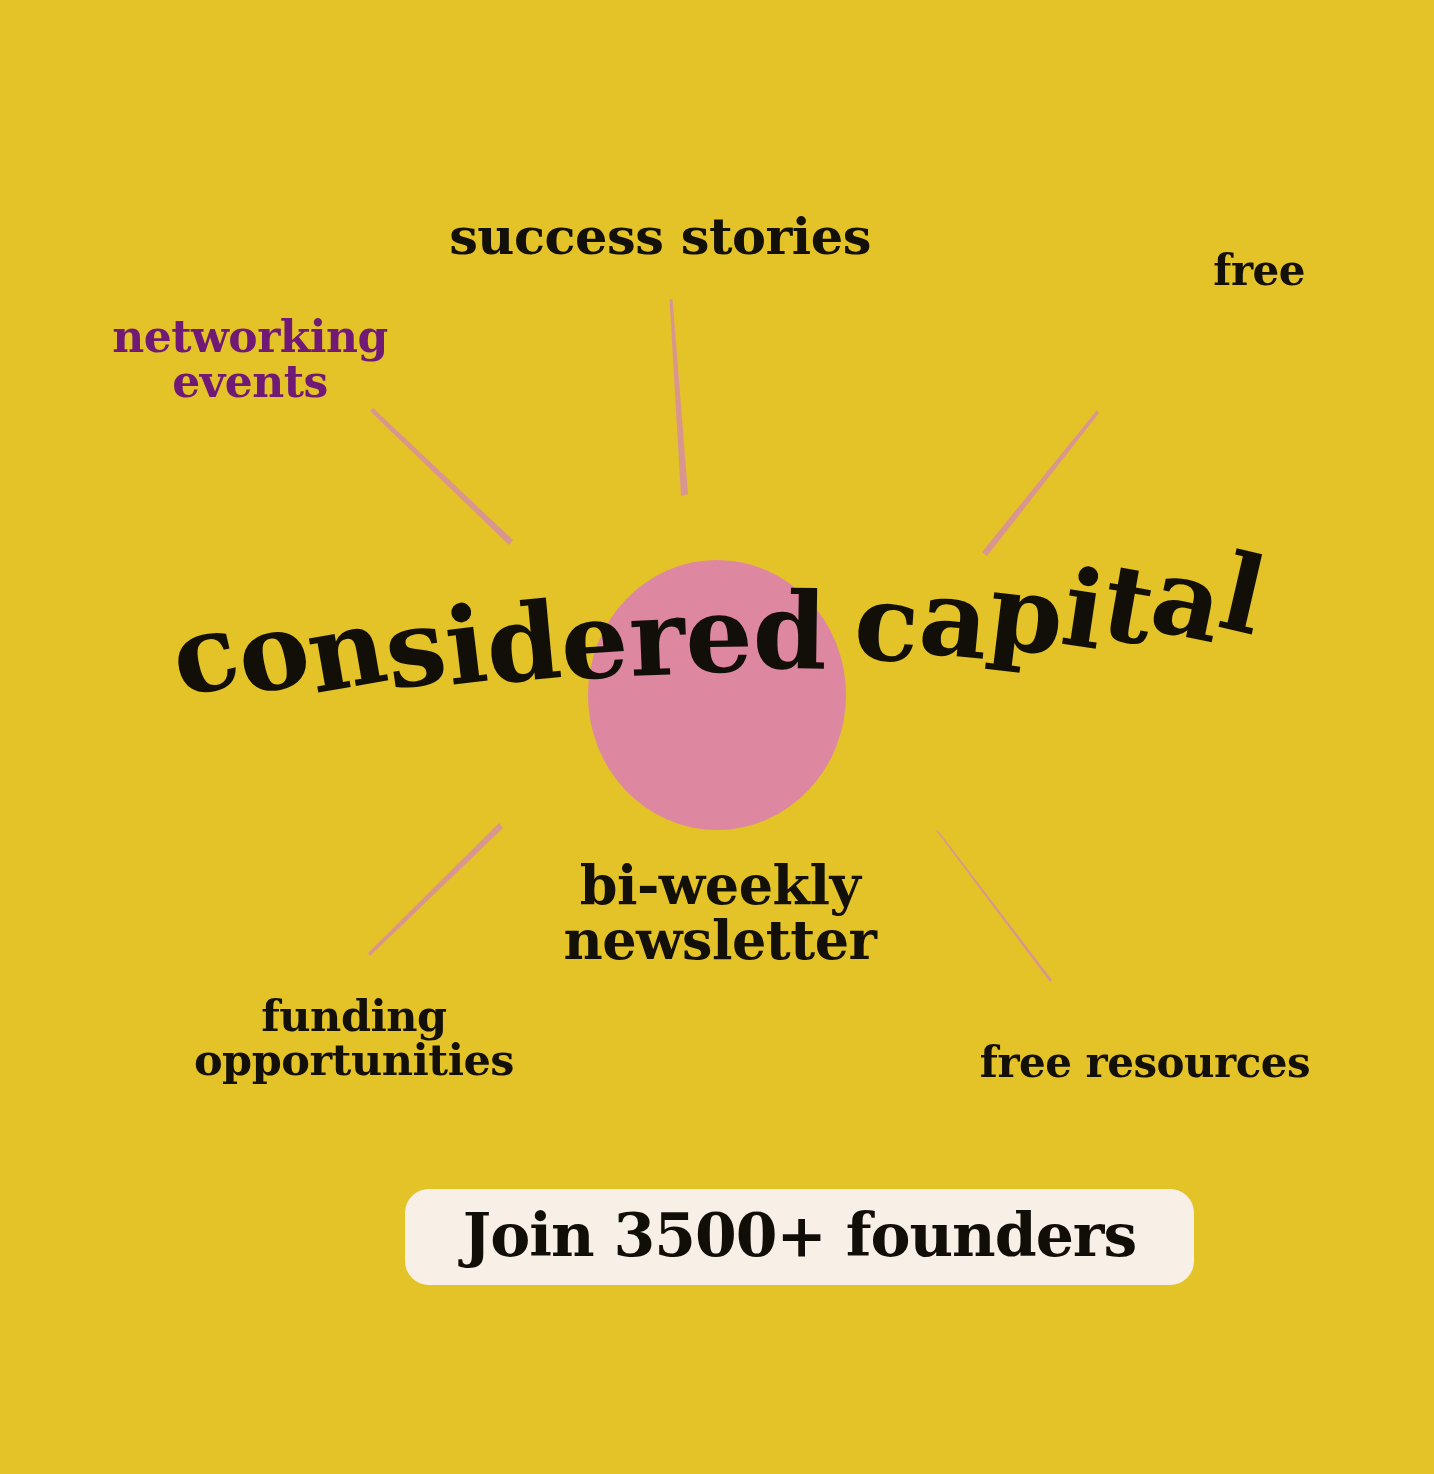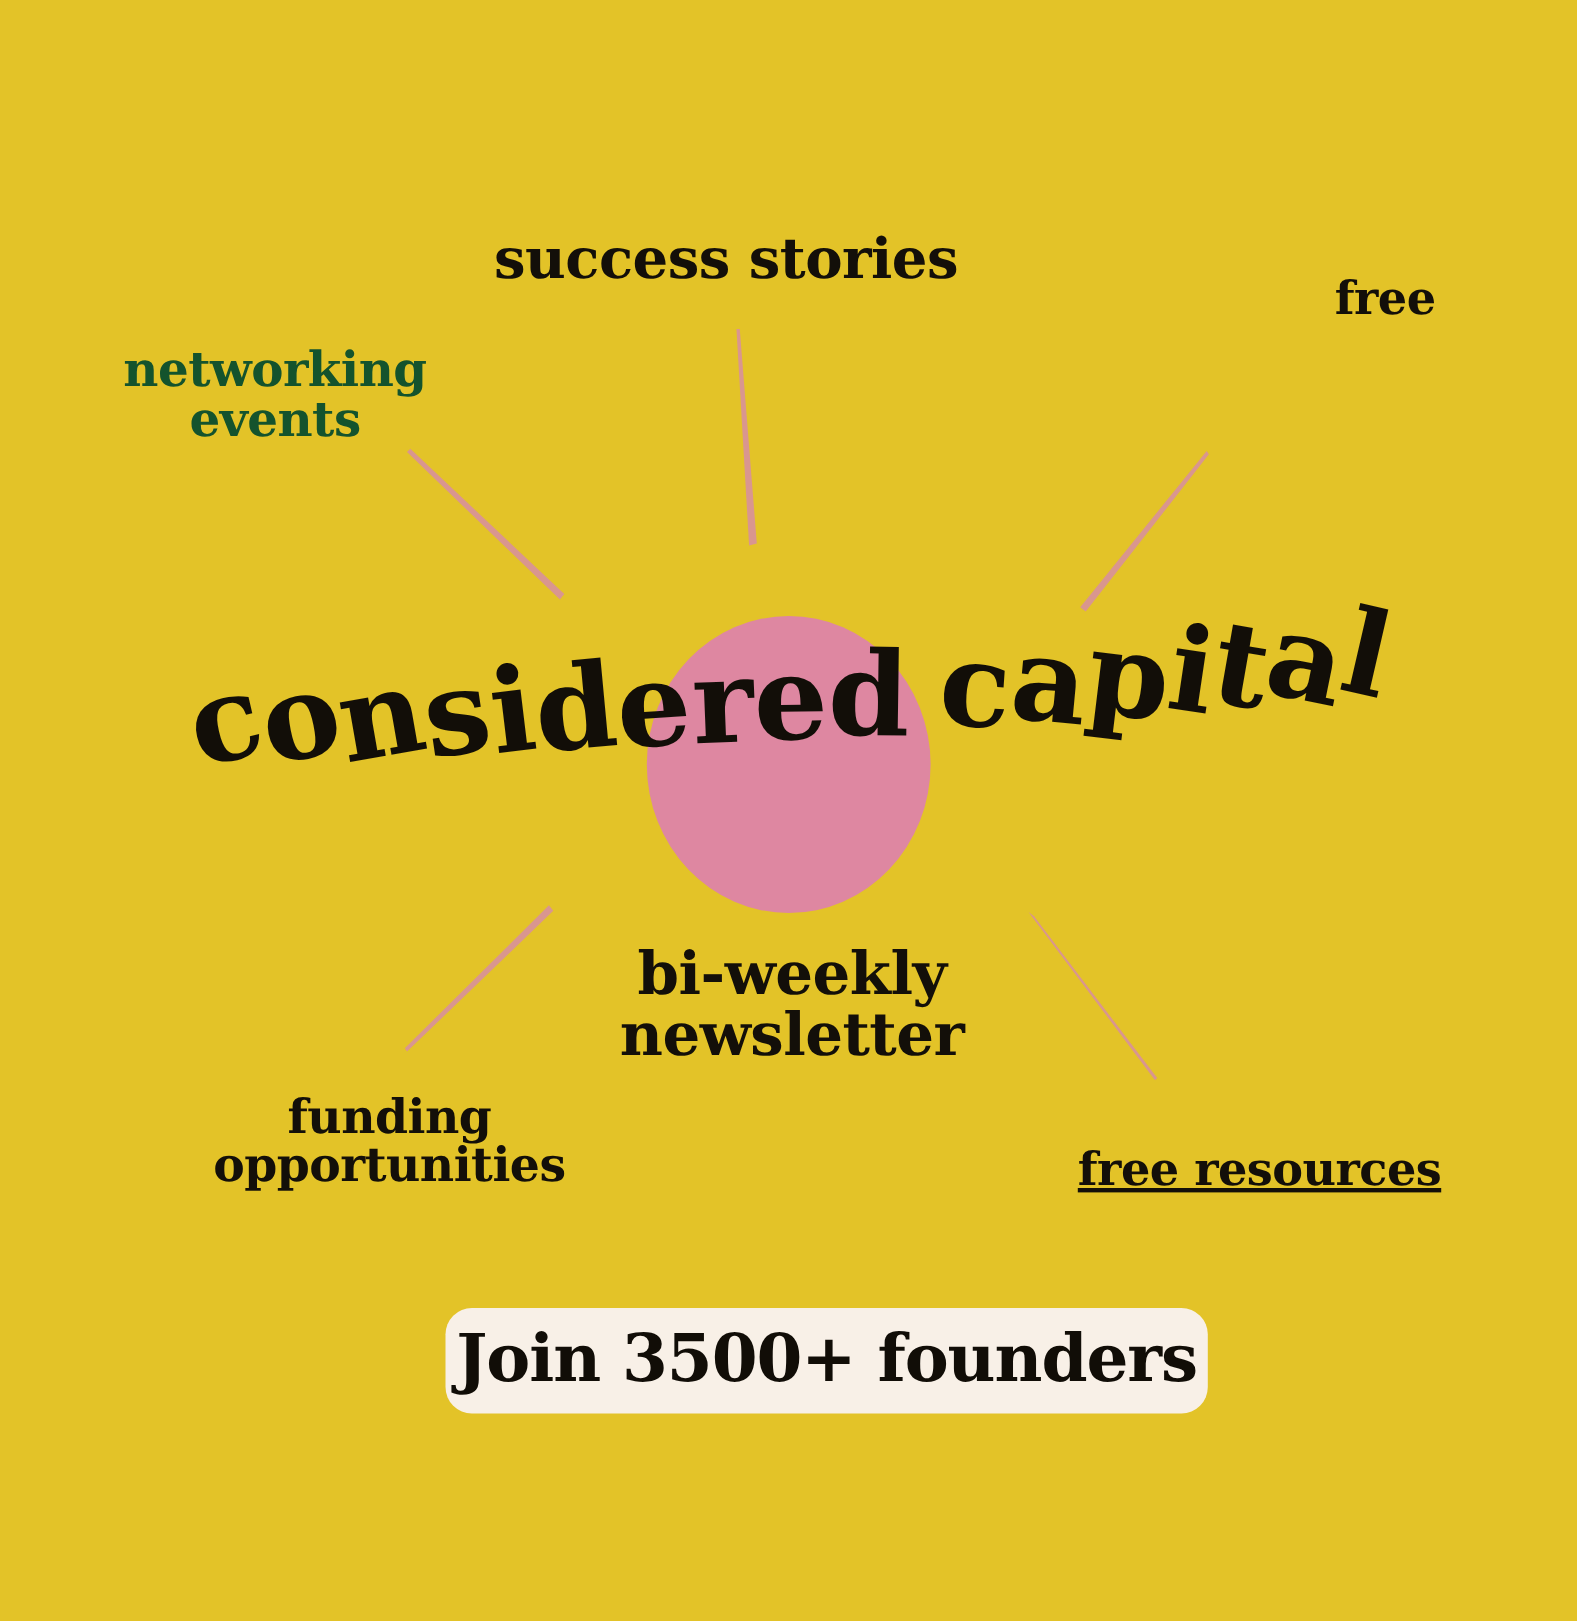--- a/index.html
+++ b/index.html
@@ -117,21 +117,21 @@
     width: 430px;
     text-align: center;
     font-size: 42px;
   }
 
   
   .cta {
     position: absolute;
     left: 405px;
     top: 1189px;
-    width: 693px;
+    width: 789px;
     height: 96px;
     background: #F8F0E7;
     border: none;
     border-radius: 24px;
     padding: 0;
     cursor: pointer;
     display: flex;
     align-items: center;
     justify-content: center;
   }
@@ -163,36 +163,36 @@
     <polygon points="935,829 940,833 1052,980 1050,982" fill="#D9968F"></polygon>
   </svg>
 
   <div class="center-circle" style="background: rgb(222, 135, 161);"></div>
 
   <div class="wordmark"><span class="ch" style="transform: translateY(0px) rotate(-13deg);">c</span><span class="ch" style="transform: translateY(-1.69px) rotate(-11.47deg);">o</span><span class="ch" style="transform: translateY(-3.45px) rotate(-9.94deg);">n</span><span class="ch" style="transform: translateY(-5.32px) rotate(-8.41deg);">s</span><span class="ch" style="transform: translateY(-7.38px) rotate(-6.88deg);">i</span><span class="ch" style="transform: translateY(-9.67px) rotate(-5.35deg);">d</span><span class="ch" style="transform: translateY(-12.22px) rotate(-3.82deg);">e</span><span class="ch" style="transform: translateY(-15.09px) rotate(-2.29deg);">r</span><span class="ch" style="transform: translateY(-18.28px) rotate(-0.76deg);">e</span><span class="ch" style="transform: translateY(-21.81px) rotate(0.76deg);">d</span><span class="sp"></span><span class="ch" style="transform: translateY(-29.87px) rotate(3.82deg);">c</span><span class="ch" style="transform: translateY(-34.37px) rotate(5.35deg);">a</span><span class="ch" style="transform: translateY(-39.15px) rotate(6.88deg);">p</span><span class="ch" style="transform: translateY(-44.15px) rotate(8.41deg);">i</span><span class="ch" style="transform: translateY(-49.33px) rotate(9.94deg);">t</span><span class="ch" style="transform: translateY(-54.63px) rotate(11.47deg);">a</span><span class="ch" style="transform: translateY(-60px) rotate(13deg);">l</span></div>
 
   <div class="label lbl-success" style="color: rgb(19, 15, 9);">
       <div>success stories</div>
     </div>
-  <div class="label lbl-networking" style="color: #14532d;">
+  <div class="label lbl-networking" style="color: #701a75;">
       <div>networking</div>
       <div>events</div>
     </div>
   <div class="label lbl-masterclass" style="color: rgb(19, 15, 9);">
       <div>free</div>
     </div>
   <div class="label lbl-newsletter" style="color: rgb(19, 15, 9);">
       <div>bi-weekly</div>
       <div>newsletter</div>
     </div>
   <div class="label lbl-funding" style="color: rgb(19, 15, 9);">
       <div>funding</div>
       <div>opportunities</div>
     </div>
-  <div class="label lbl-resources" style="color: rgb(19, 15, 9); text-decoration: underline;">
+  <div class="label lbl-resources" style="color: rgb(19, 15, 9);">
       <div>free resources</div>
     </div>
 
   <button class="cta" style="background: rgb(248, 240, 231);">
     <span class="cta-text">Join 3500+ founders</span>
   </button>
 
 </div>
 
 </body></html>

